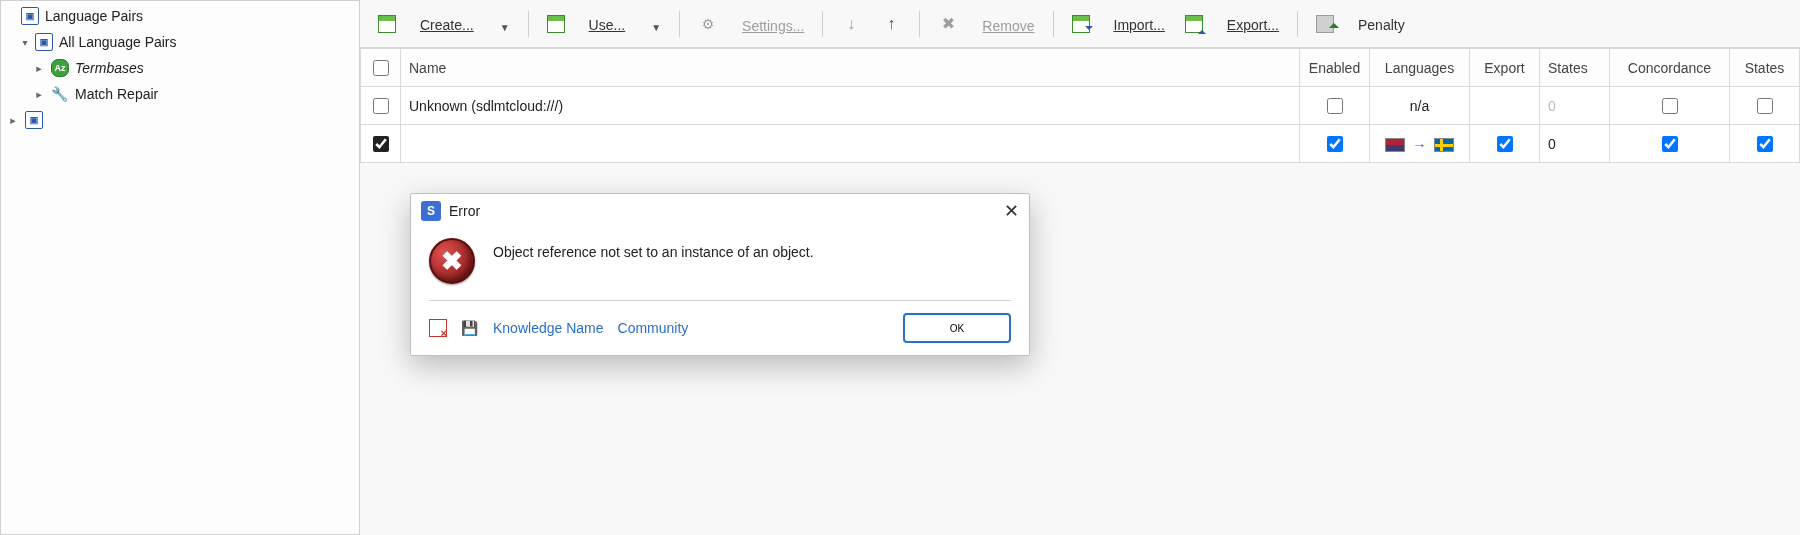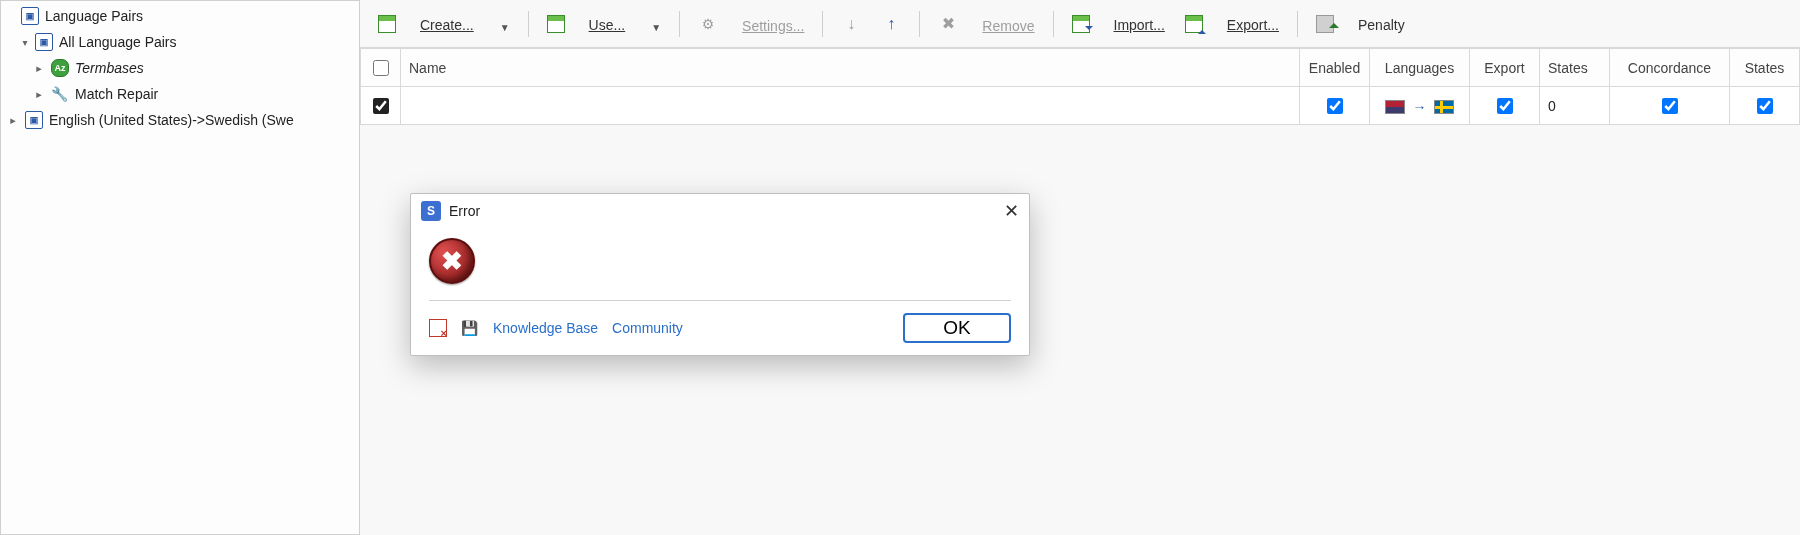--- a/index.html
+++ b/index.html
@@ -148,21 +148,21 @@
     padding:2px 18px;
   }
   .dialog .footer .links{display:flex;align-items:center;gap:14px;}
   .dialog .footer a{color:#2a6fc9;text-decoration:none;cursor:pointer;}
   .smicon{width:18px;height:18px;display:inline-flex;align-items:center;justify-content:center;}
   .smicon.event{border:1px solid #c0392b;background:#fff;position:relative;}
   .smicon.event::after{content:"×";color:#c0392b;font-size:11px;position:absolute;right:-1px;bottom:-3px;font-weight:bold;}
   .smicon.disk{color:#2a5aa6;}
   .okbtn{
     width:108px;height:30px;border:2px solid #2a6fc9;background:#fff;border-radius:4px;
-    font-size:19px;cursor:pointer;
+    font-size:10px;cursor:pointer;
   }
   .grid tr.lastrow td:first-child input{accent-color:#222;}
 </style>
 </head>
 <body>
 
 <div class="app">
 
   <div class="sidebar">
     <div class="tree-row tree-indent-0">
@@ -181,21 +181,20 @@
       <span style="transform:translateX(-14px);font-style:italic;">Termbases</span>
     </div>
     <div class="tree-row tree-indent-2">
       <span class="expander" style="font-size:11px;transform:translateX(-16px);">▸</span>
       <span class="ico ico-tool" style="transform:translateX(-14px);">🔧</span>
       <span style="transform:translateX(-14px);">Match Repair</span>
     </div>
     <div class="tree-row tree-indent-1">
       <span class="expander" style="font-size:11px;transform:translateX(-12px);">▸</span>
       <span class="ico ico-langpair" style="transform:translateX(-10px);">▣</span>
-      <span style="transform:translateX(-10px);">English (United States)-&gt;Swedish (Swe</span>
     </div>
   </div>
 
   <div class="main">
 
     <div class="toolbar">
       <div class="tbtn">
         <span class="ticon db"></span>
         <span><span class="u">Create...</span></span>
         <span class="caret">▼</span>
@@ -246,20 +245,30 @@
           <th>Name</th>
           <th class="col-enabled center">Enabled</th>
           <th class="col-lang center">Languages</th>
           <th class="col-lookup center">Export</th>
           <th class="col-pen">States</th>
           <th class="col-conc center">Concordance</th>
           <th class="col-upd center">States</th>
         </tr>
       </thead>
       <tbody>
+        <tr>
+          <td class="center"><input type="checkbox" class="cb" style=""></td>
+          <td>Unknown (sdlmtcloud:///)</td>
+          <td class="center"><input type="checkbox" class="cb" style=""></td>
+          <td class="center">n/a</td>
+          <td class="center"><input type="checkbox" class="cb grey" style="visibility: hidden;"></td>
+          <td class="penalty-dim">0</td>
+          <td class="center"><input type="checkbox" class="cb grey" style=""></td>
+          <td class="center"><input type="checkbox" class="cb grey" style=""></td>
+        </tr>
         <tr class="lastrow">
           <td class="center"><input type="checkbox" class="cb" checked="" style=""></td>
           <td></td>
           <td class="center"><input type="checkbox" class="cb" checked="" style=""></td>
           <td class="center">
             <span class="flag flag-us"></span>
             <span class="larrow">→</span>
             <span class="flag flag-se"></span>
           </td>
           <td class="center"><input type="checkbox" class="cb" checked="" style=""></td>
@@ -274,26 +283,27 @@
   <div class="dialog">
     <div class="titlebar">
       <div class="left">
         <span class="appicon">S</span>
         <span>Error</span>
       </div>
       <span class="close">✕</span>
     </div>
     <div class="body">
       <div class="erricon">✖</div>
+      <div style="padding-top:6px;">Object reference not set to an instance of an object.</div>
     </div>
     <hr>
     <div class="footer">
       <div class="links">
         <span class="smicon event"></span>
         <span class="smicon disk">💾</span>
-        <a>Knowledge Base</a>
+        <a>Knowledge Name</a>
         <a>Community</a>
       </div>
       <button class="okbtn">OK</button>
     </div>
   </div>
 
 </div>
 
 </body></html>

